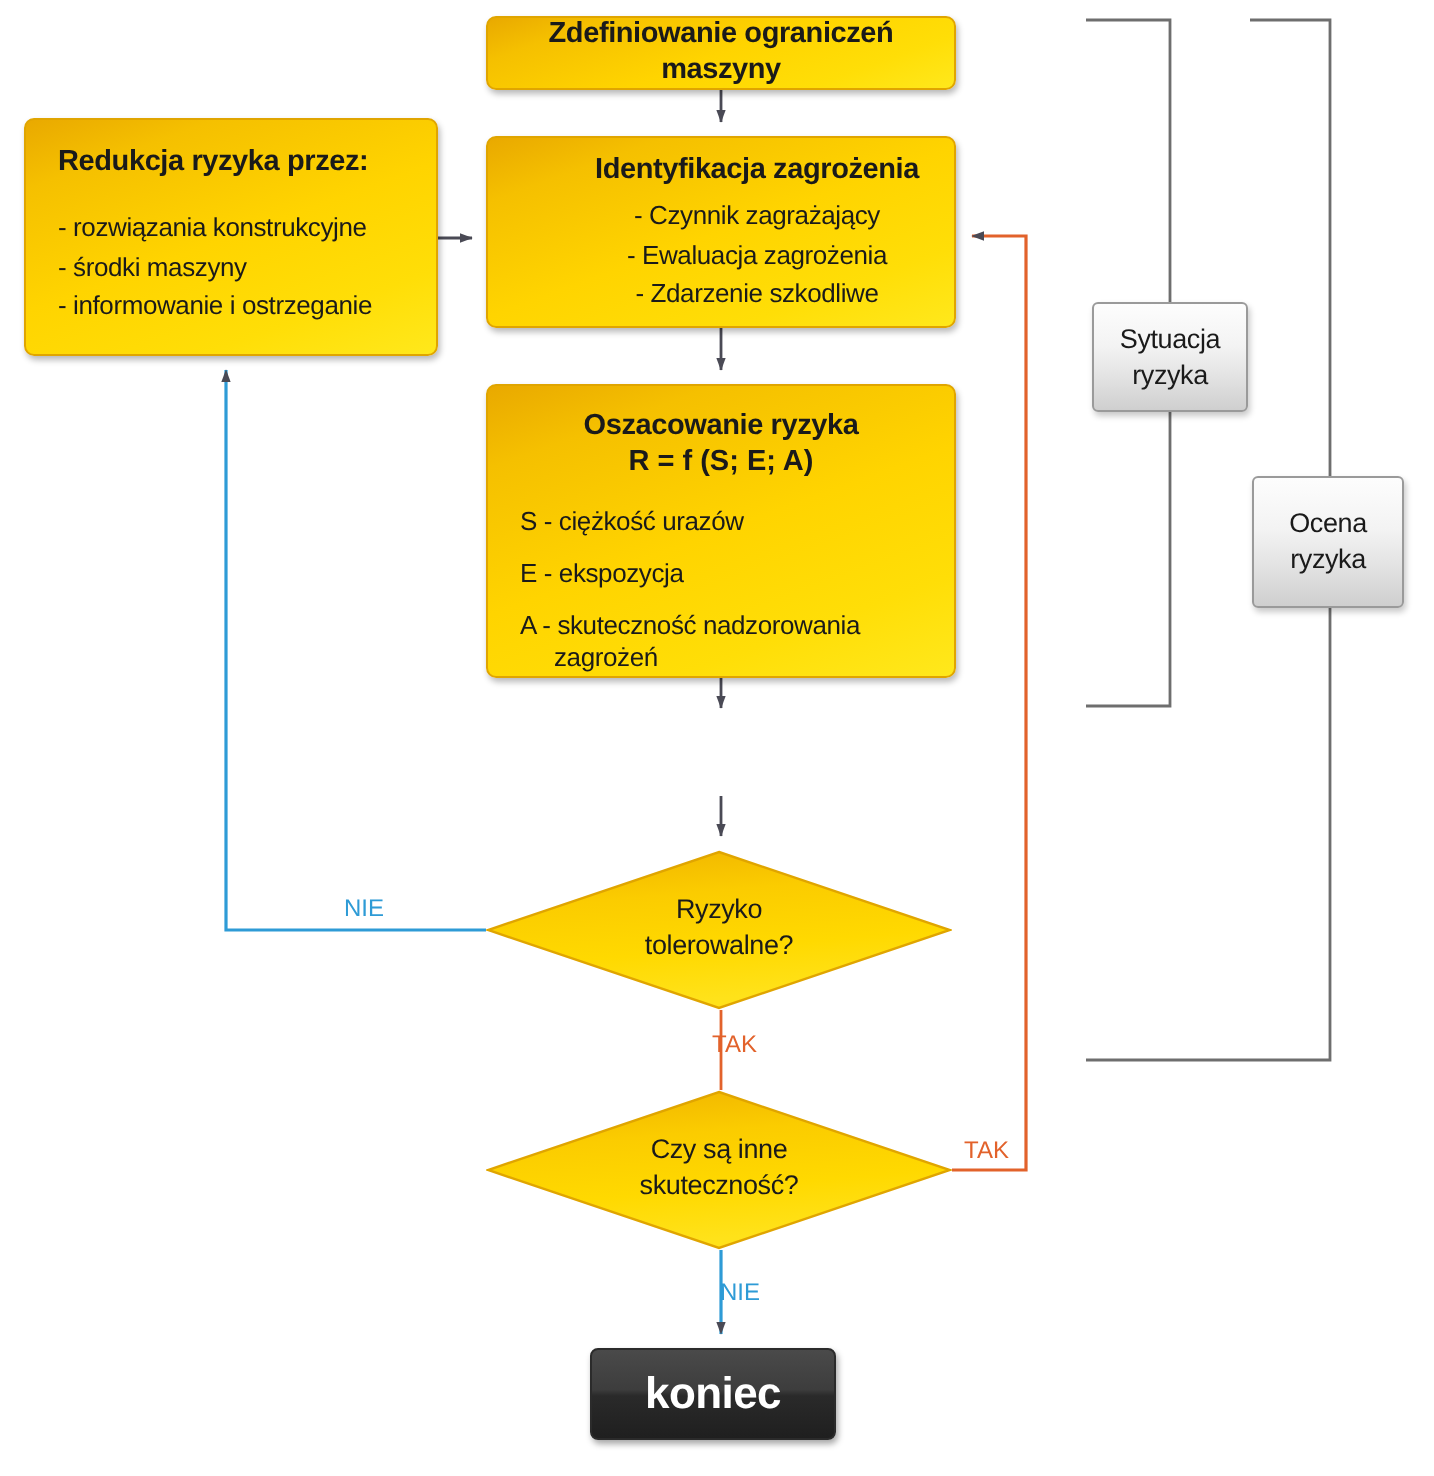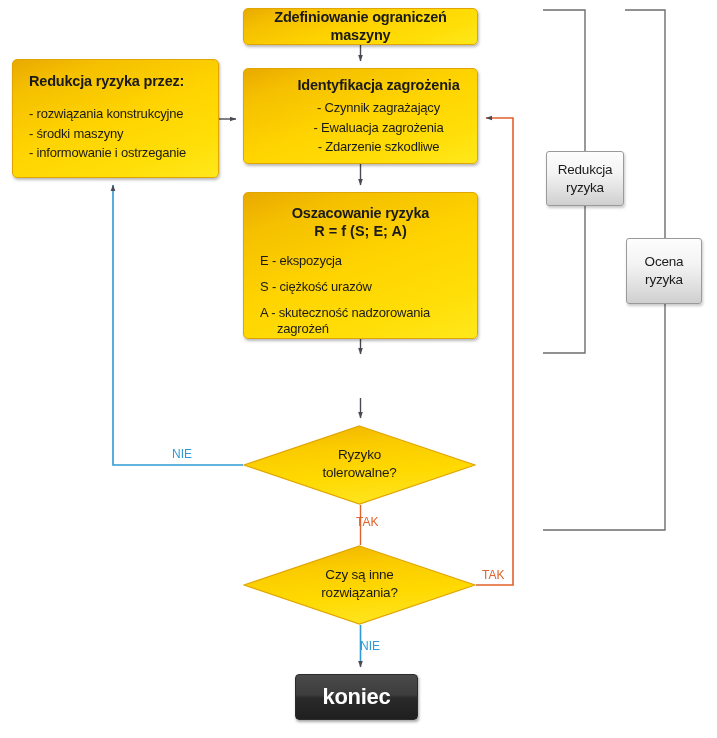--- a/index.html
+++ b/index.html
@@ -232,22 +232,22 @@
       <li>- rozwiązania konstrukcyjne</li>
       <li>- środki maszyny</li>
       <li>- informowanie i ostrzeganie</li>
     </ul>
   </div>
 
   <div class="node ybox" id="box-estimate">
     <div class="title">Oszacowanie ryzyka</div>
     <div class="formula">R = f (S; E; A)</div>
     <ul>
+      <li>S - ciężkość urazów</li>
       <li>E - ekspozycja</li>
-      <li>S - ciężkość urazów</li>
       <li>
         <span>A - skuteczność nadzorowania</span>
         <span class="cont">zagrożeń</span>
       </li>
     </ul>
   </div>
 
 
   <div class="diamond" id="dia-tolerable">
     <svg class="shape" viewBox="0 0 233 80" preserveAspectRatio="none">
@@ -274,31 +274,31 @@
           <stop offset="0%" stop-color="#EFB200"></stop>
           <stop offset="35%" stop-color="#FBCC00"></stop>
           <stop offset="70%" stop-color="#FFD900"></stop>
           <stop offset="100%" stop-color="#FFE21A"></stop>
         </linearGradient>
       </defs>
       <polygon points="116.5,1 232,40 116.5,79 1,40" fill="url(#dgrad2)" stroke="#E0A500" stroke-width="1.2"></polygon>
     </svg>
     <div class="dlabel">
       <span>Czy są inne</span><br>
-      <span>rozwiązania?</span>
+      <span>skuteczność?</span>
     </div>
   </div>
 
   <div class="node" id="box-end">
     <div class="title">koniec</div>
   </div>
 
   <div class="gbox" id="gbox-analysis">
     <span>
-      <span>Redukcja</span><br>
+      <span>Sytuacja</span><br>
       <span>ryzyka</span>
     </span>
   </div>
 
   <div class="gbox" id="gbox-evaluation">
     <span>
       <span>Ocena</span><br>
       <span>ryzyka</span>
     </span>
   </div>

